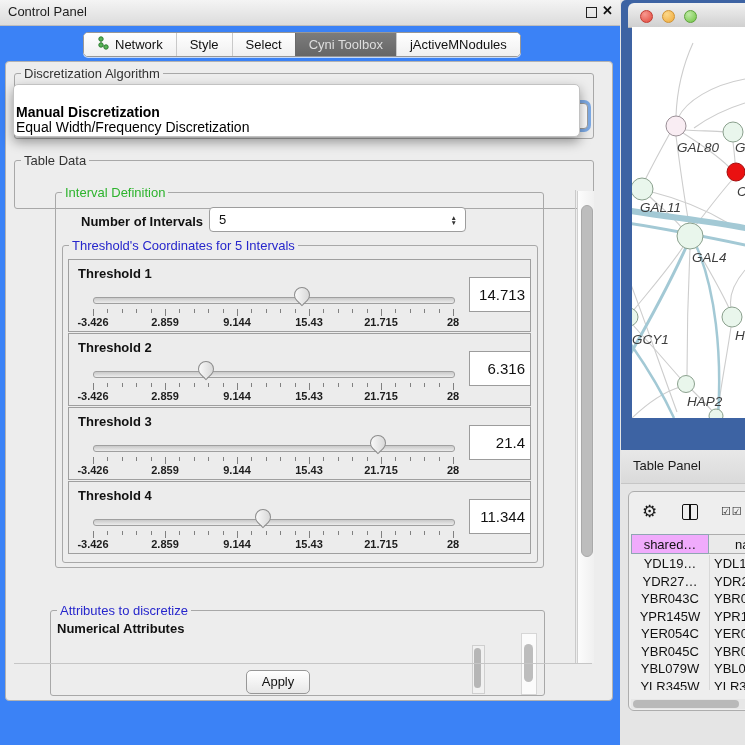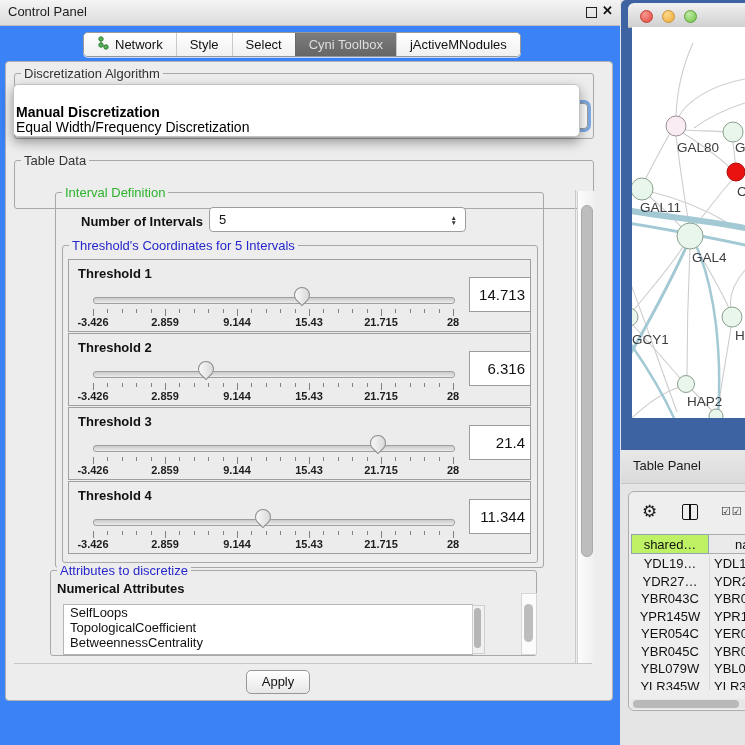--- a/index.html
+++ b/index.html
@@ -42,21 +42,21 @@
   
   #algo-popup{position:absolute;left:13px;top:84px;width:565px;height:51px;background:#fff;
      border:1px solid #c2c2c2;border-radius:5px;box-shadow:0 5px 12px rgba(0,0,0,.38);z-index:20;}
   #popup-hint{position:absolute;left:0;top:3px;width:100%;text-align:center;font-size:13px;color:#b4b4b4;}
   .popup-opt{position:absolute;left:2px;font-size:14px;color:#000;white-space:nowrap;}
   
   #grp-algo{left:14px;top:73px;width:578px;height:64px;}
   #grp-tabledata{left:14px;top:140px;width:578px;height:47px;margin-top:20px;}
   #grp-interval{left:55px;top:192px;width:487px;height:374px;}
   #grp-thresholds{left:6px;top:52px;width:474px;height:316px;}
-  #grp-attrs{left:50px;top:570px;width:485px;height:84px;}
+  #grp-attrs{left:50px;top:610px;width:485px;height:84px;padding-left:8px;}
   #num-label{position:absolute;left:25px;top:21px;font-size:13px;font-weight:700;}
   
   .tpanel{position:absolute;left:5px;width:461px;height:71px;border:1px solid #9f9f9f;background:#ececec;}
   .ttitle{position:absolute;left:9px;top:6px;font-size:13px;font-weight:700;}
   .track{position:absolute;left:24px;top:37px;width:360px;height:5px;border:1px solid #9f9f9f;border-radius:3px;
      background:linear-gradient(#c9c9c9,#ececec);}
   .thumb{position:absolute;width:14px;height:14px;background:linear-gradient(135deg,#ffffff,#d2d2d2);
      border:1px solid #8c8c8c;border-radius:50% 50% 50% 0;transform:rotate(-45deg);top:27px;}
   .tick{position:absolute;top:49px;width:1px;background:#808080;}
   .tlab{position:absolute;top:56px;width:60px;text-align:center;font-size:11px;font-weight:700;color:#1d1d1d;}
@@ -81,35 +81,35 @@
   #apply-btn{position:absolute;left:246px;top:670px;width:62px;height:22px;background:linear-gradient(#ffffff,#e7e7e7);
      border:1px solid #979797;border-radius:5px;font-size:13px;text-align:center;line-height:22px;}
   
   #net-window{position:absolute;left:621px;top:0;width:124px;height:450px;background:#3d63a3;border-radius:5px 0 0 0;}
   #net-titlebar{position:absolute;left:7px;top:3px;width:117px;height:24px;border-radius:6px 0 0 0;
      background:linear-gradient(#f1f1f1,#d0d0d0);border-bottom:1px solid #b5b5b5;}
   .light{position:absolute;top:7px;width:11px;height:11px;border-radius:50%;}
   #light-close{left:12px;background:radial-gradient(circle at 35% 30%,#f79990,#e1483c);border:1px solid #c23a31;}
   #light-min{left:34px;background:radial-gradient(circle at 35% 30%,#fbd88a,#f0a93a);border:1px solid #cf9232;}
   #light-zoom{left:56px;background:radial-gradient(circle at 35% 30%,#bfe9a5,#6fc443);border:1px solid #5da23a;}
-  #net-canvas{position:absolute;left:11px;top:27px;width:113px;height:391px;background:#fff;overflow:hidden;}
+  #net-canvas{position:absolute;left:11px;top:27px;width:113px;height:391px;background:#fff;overflow:hidden;font-style:italic;}
   
   #tp-header{position:absolute;left:621px;top:450px;width:124px;height:33px;
      background:linear-gradient(#e8e8e8,#dadada);border-bottom:1px solid #c6c6c6;}
   #tp-title{position:absolute;left:12px;top:8px;font-size:13px;color:#1a1a1a;}
   #tp-inner{position:absolute;left:628px;top:491px;width:125px;height:218px;background:#eeeeee;
      border:1px solid #adadad;border-radius:6px;overflow:hidden;}
   #tp-toolbar{position:absolute;left:0;top:0;width:125px;height:40px;}
   #gear-ic{position:absolute;left:13px;top:9px;font-size:17px;color:#1a1a1a;}
   #split-ic{position:absolute;left:53px;top:12px;width:14px;height:14px;border:1.6px solid #111;border-radius:2px;}
   #split-ic::after{content:"";position:absolute;left:6px;top:0;width:1.6px;height:14px;background:#111;}
   #check-ic{position:absolute;left:92px;top:13px;font-size:11px;letter-spacing:1px;color:#222;}
   #tp-table{position:absolute;left:2px;top:42px;width:123px;height:166px;}
   .th{position:absolute;top:0;height:20px;font-size:13px;line-height:20px;box-sizing:border-box;}
-  #th-shared{left:0;width:78px;background:#bef264;border:1px solid #8fa6b2;text-align:center;}
+  #th-shared{left:0;width:78px;background:#f0abfc;border:1px solid #8fa6b2;text-align:center;}
   #th-name{left:78px;width:60px;background:#eaeaea;border:1px solid #adadad;border-left:none;padding-left:26px;}
   #tp-rows{position:absolute;left:0;top:21px;width:123px;height:135px;overflow:hidden;}
   .trow{height:17.5px;display:flex;font-size:13px;line-height:17.5px;}
   .trow .c1{width:78px;text-align:center;border-right:1px solid #d8d8d8;}
   .trow .c2{padding-left:4px;white-space:nowrap;}
   #tp-hscroll{position:absolute;left:2px;top:207px;width:121px;height:10px;background:#e7e7e7;}
   #tp-hscroll-thumb{position:absolute;left:2px;top:1px;width:106px;height:8px;background:#b9b9b9;border-radius:4px;}
   svg text{font-family:"Liberation Sans",sans-serif;}
 </style>
 </head>
@@ -326,25 +326,20 @@
           <div class="tlab" style="left: 282px;">21.715</div>
           <div class="tlab" style="left: 354px;">28</div>
           <div class="vbox">11.344</div>
         </div>
       </div>
   </div>
 
   <div class="group" id="grp-attrs">
     <span class="legend blue">Attributes to discretize</span>
     <div id="attrs-header">Numerical Attributes</div>
-    <div id="attrs-list">
-        <div class="attr-item">SelfLoops</div>
-        <div class="attr-item">TopologicalCoefficient</div>
-        <div class="attr-item">BetweennessCentrality</div>
-      </div>
     <div id="attrs-sb1">
         <div id="attrs-sb1-thumb"></div>
       </div>
     <div id="attrs-sb2">
         <div id="attrs-sb2-thumb"></div>
       </div>
   </div>
 
   <div id="vp-right-line"></div>
   <div id="vp-bottom-line"></div>

